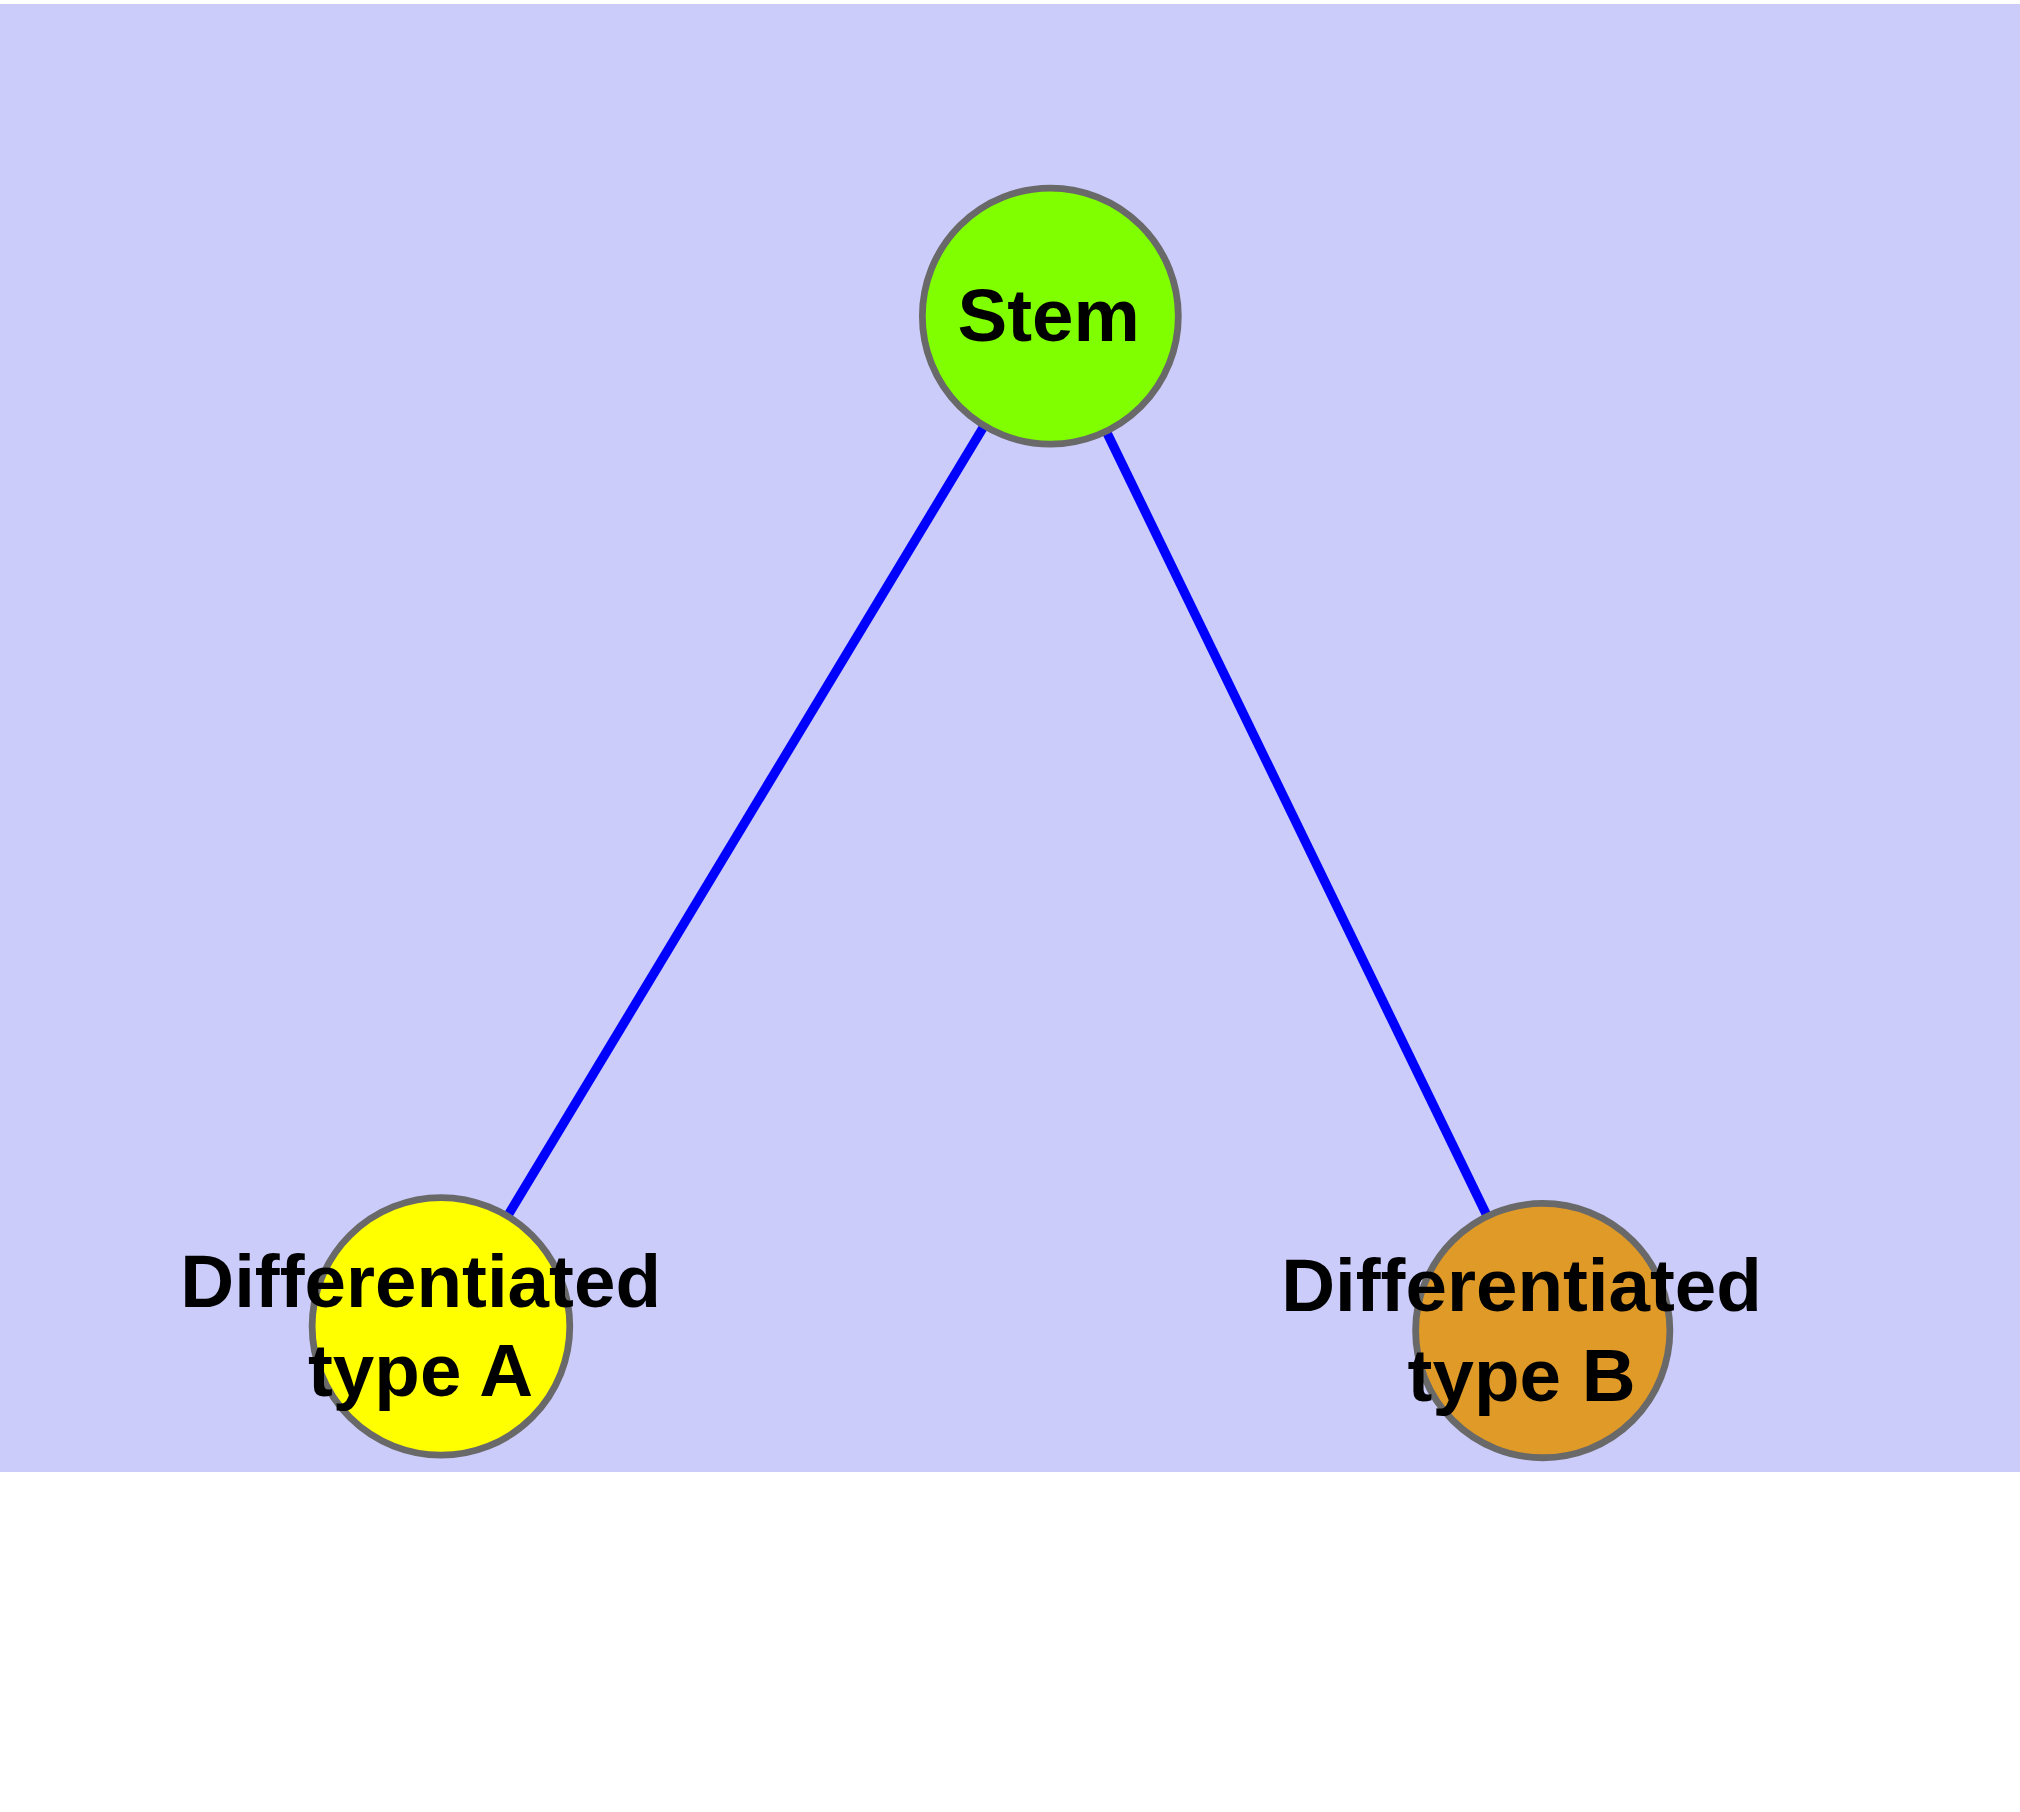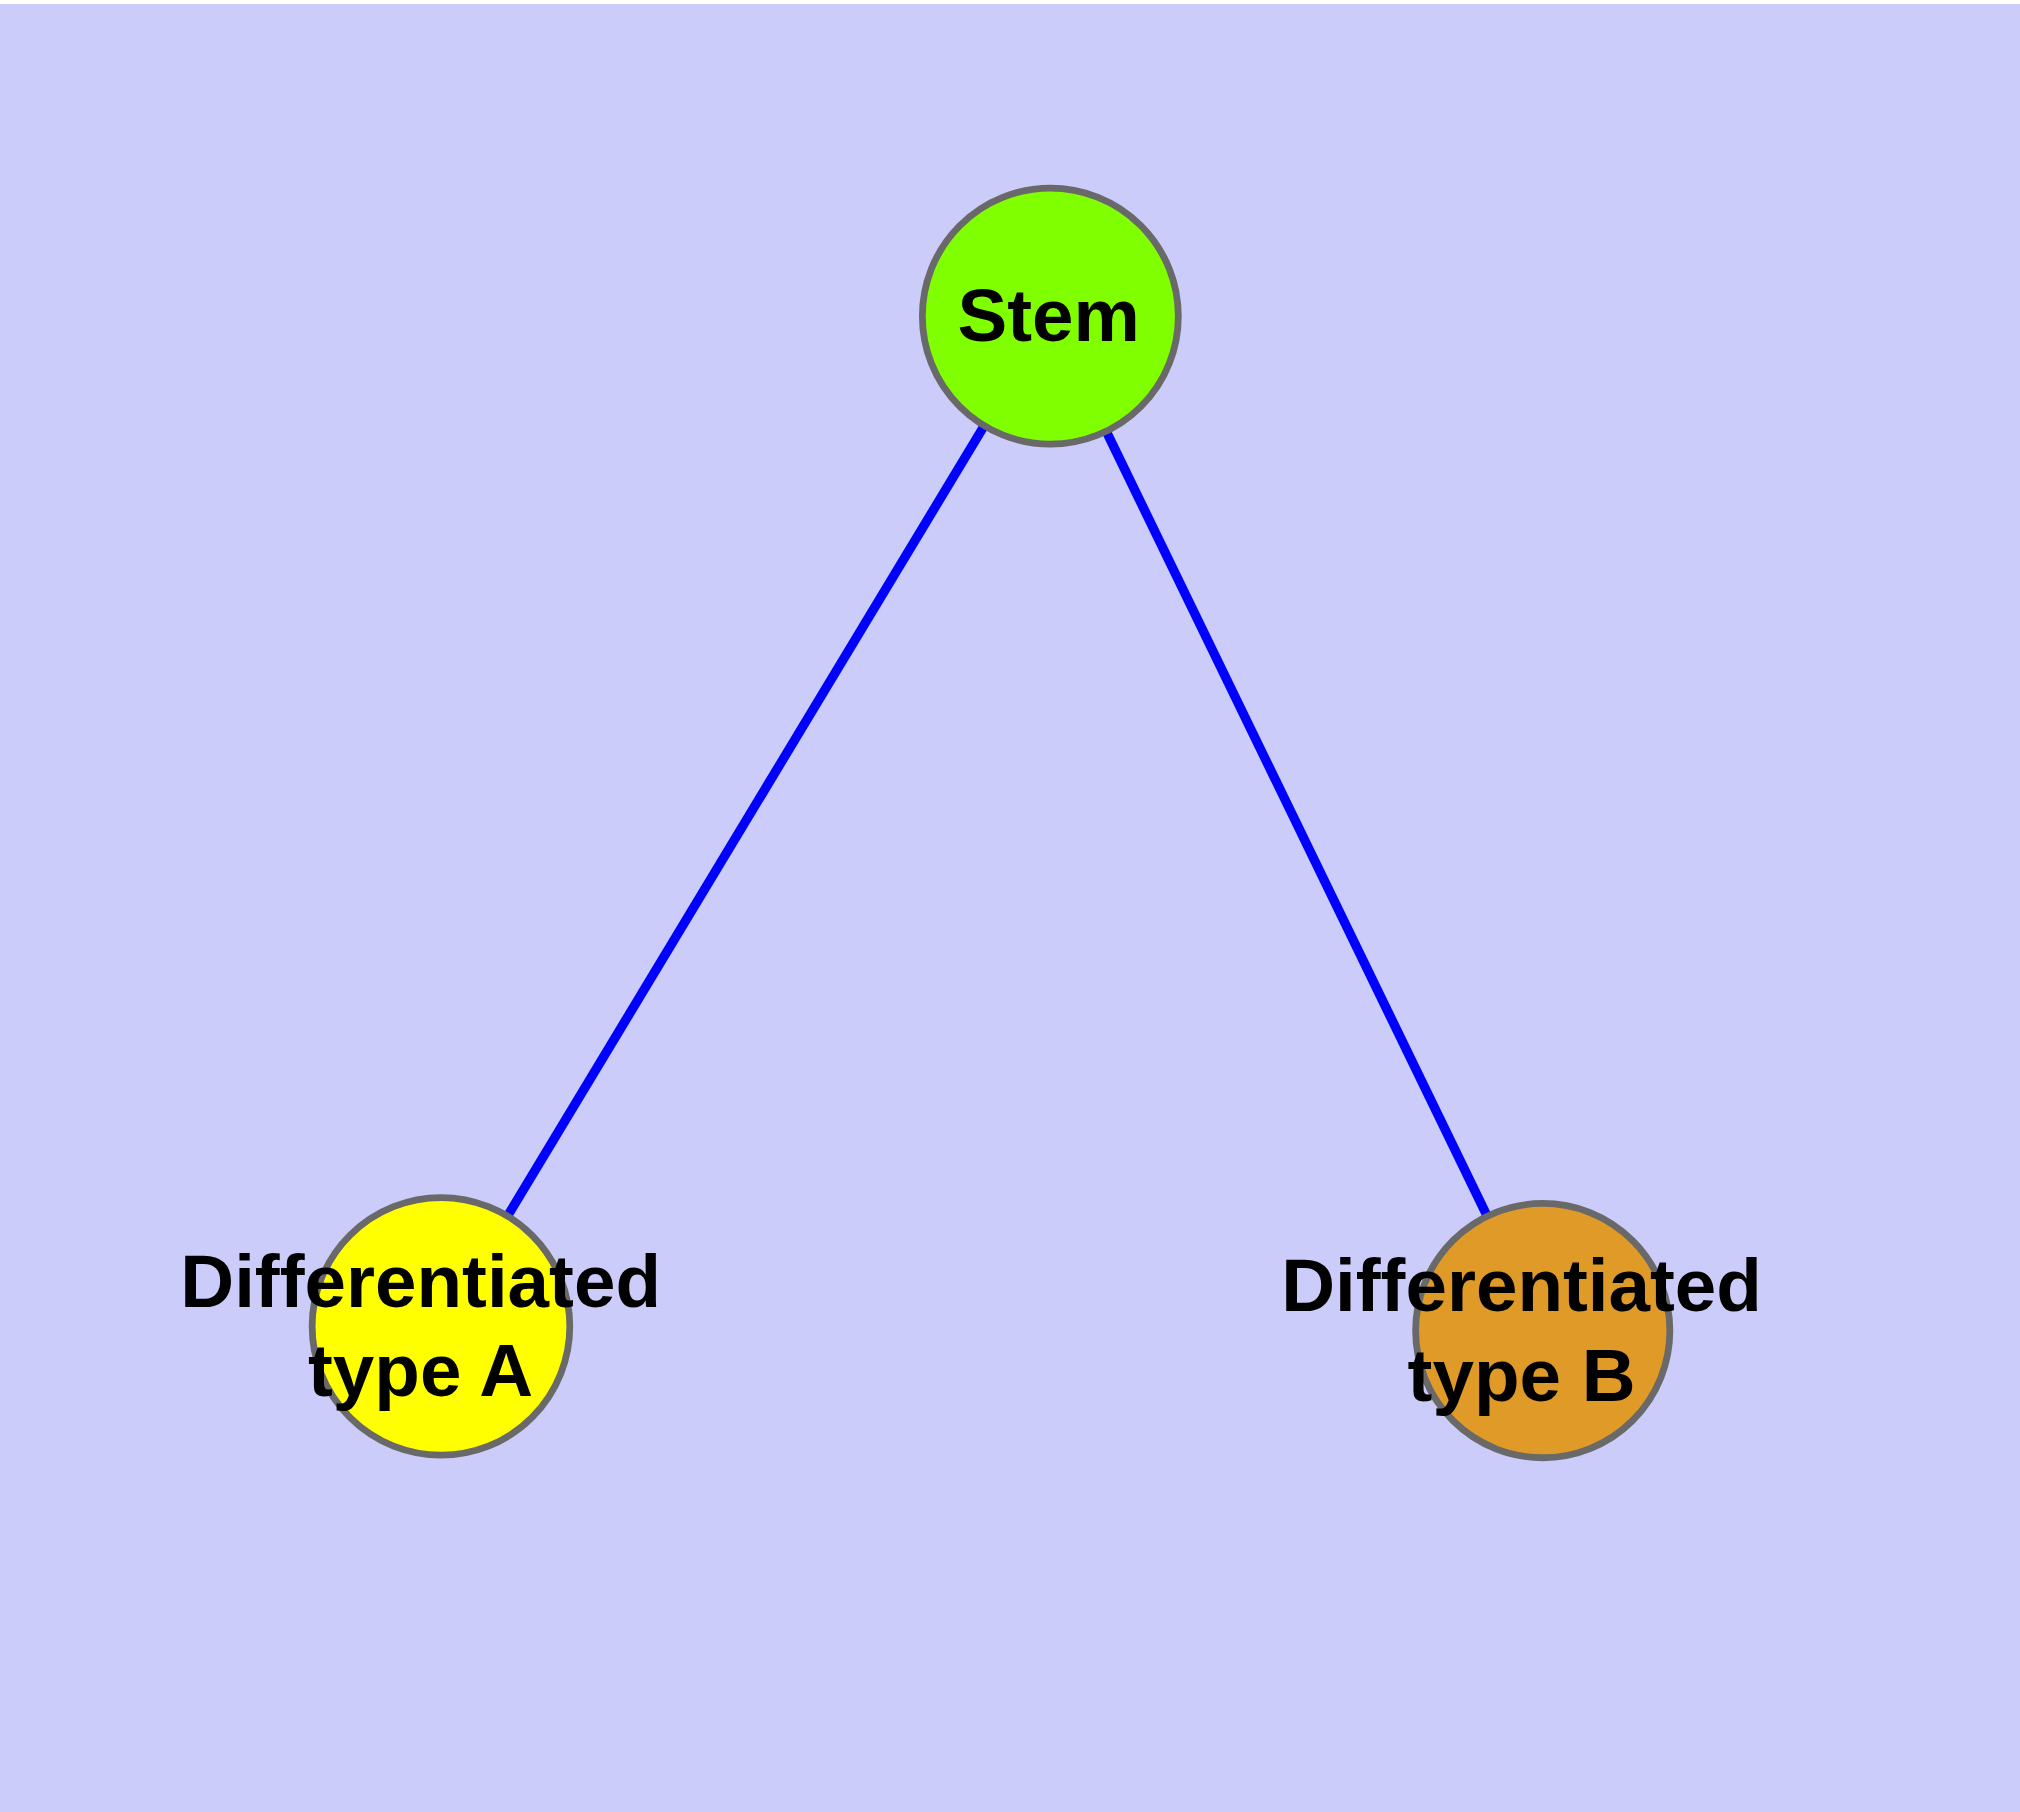--- a/index.html
+++ b/index.html
@@ -4,21 +4,21 @@
 <title>Cell Differentiation Graph</title>
 <style>
   html, body {
     margin: 0;
     padding: 0;
     background: #ffffff;
   }
   #canvas {
     position: relative;
     width: 2021px;
-    height: 1812px;
+    height: 1472px;
     overflow: hidden;
     background: #ffffff;
     font-family: "Liberation Sans", "DejaVu Sans", sans-serif;
   }
   #plot-bg {
     position: absolute;
     left: 0;
     top: 4.2px;
     width: 2021px;
     height: 1808px;

